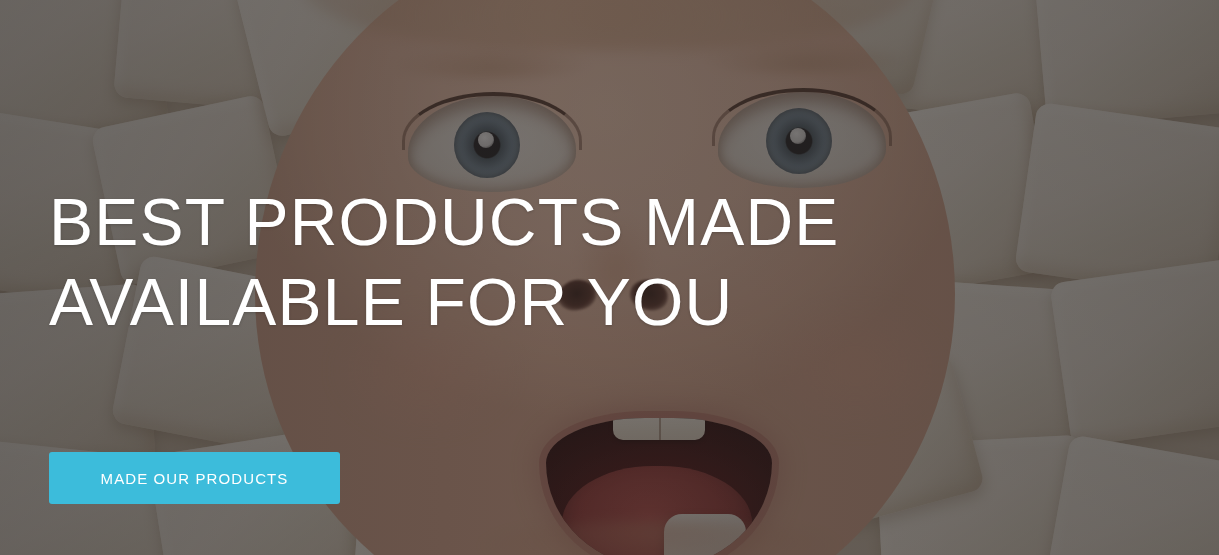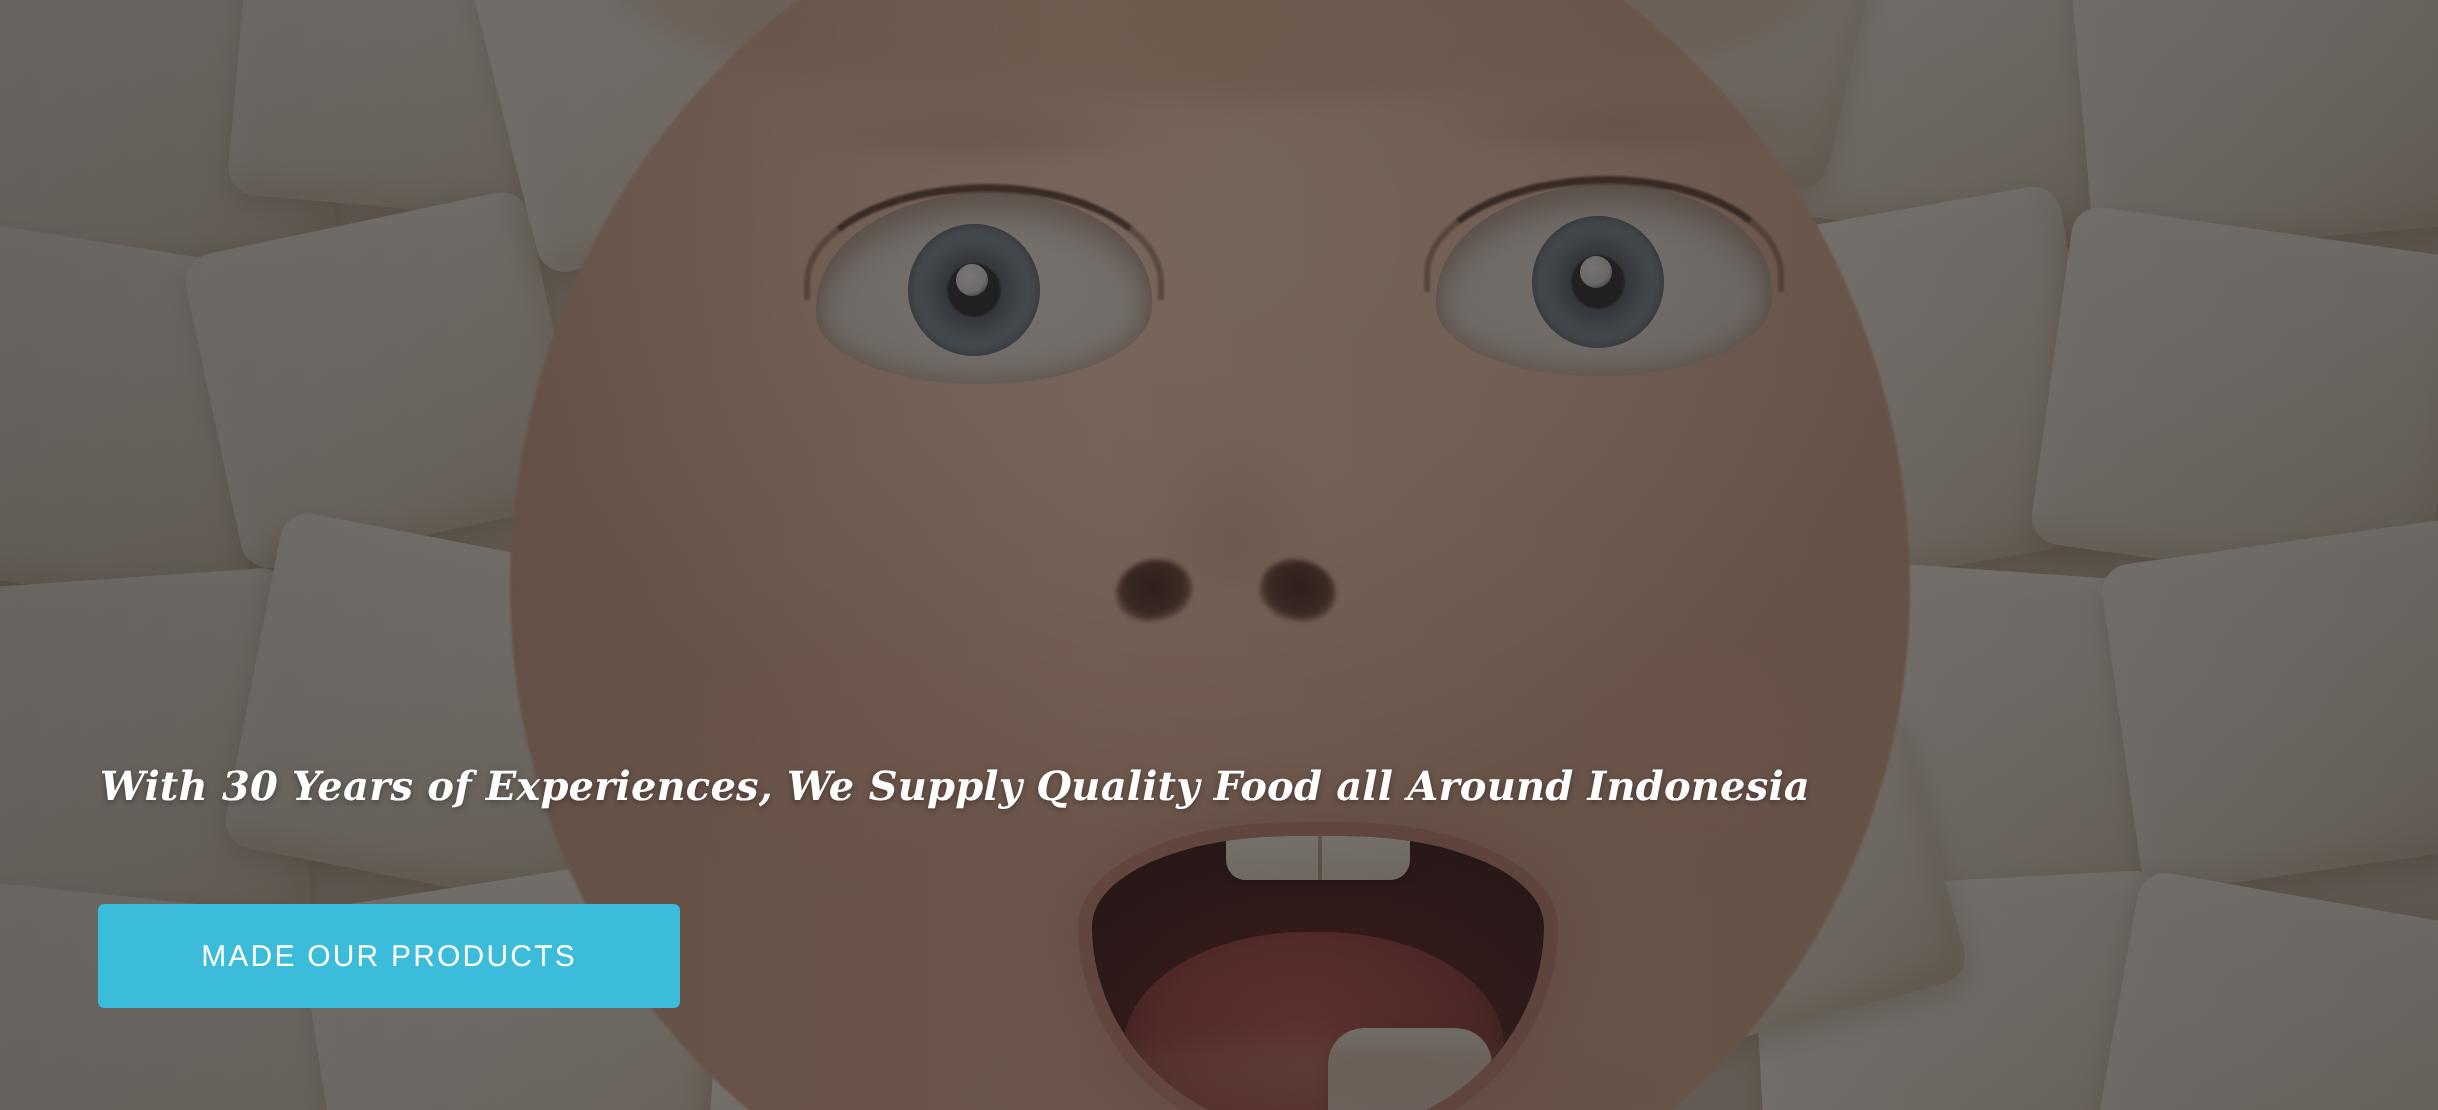--- a/index.html
+++ b/index.html
@@ -301,19 +301,20 @@
       <div class="tongue"></div>
       <div class="tongue-mallow"></div>
     </div>
     <div class="chin-shade"></div>
   </div>
 
   <div class="overlay"></div>
   <div class="overlay-warm"></div>
 
   <div class="content">
-
-    <p class="subhead">With 30 Years of Experiences, We Supply Quality Food all Around Indonesia</p>
+    <h1 class="headline">BEST PRODUCTS MADE
+AVAILABLE FOR YOU</h1>
+
 
     <button class="cta">MADE OUR PRODUCTS</button>
   </div>
 
 </div>
 
 </body></html>

